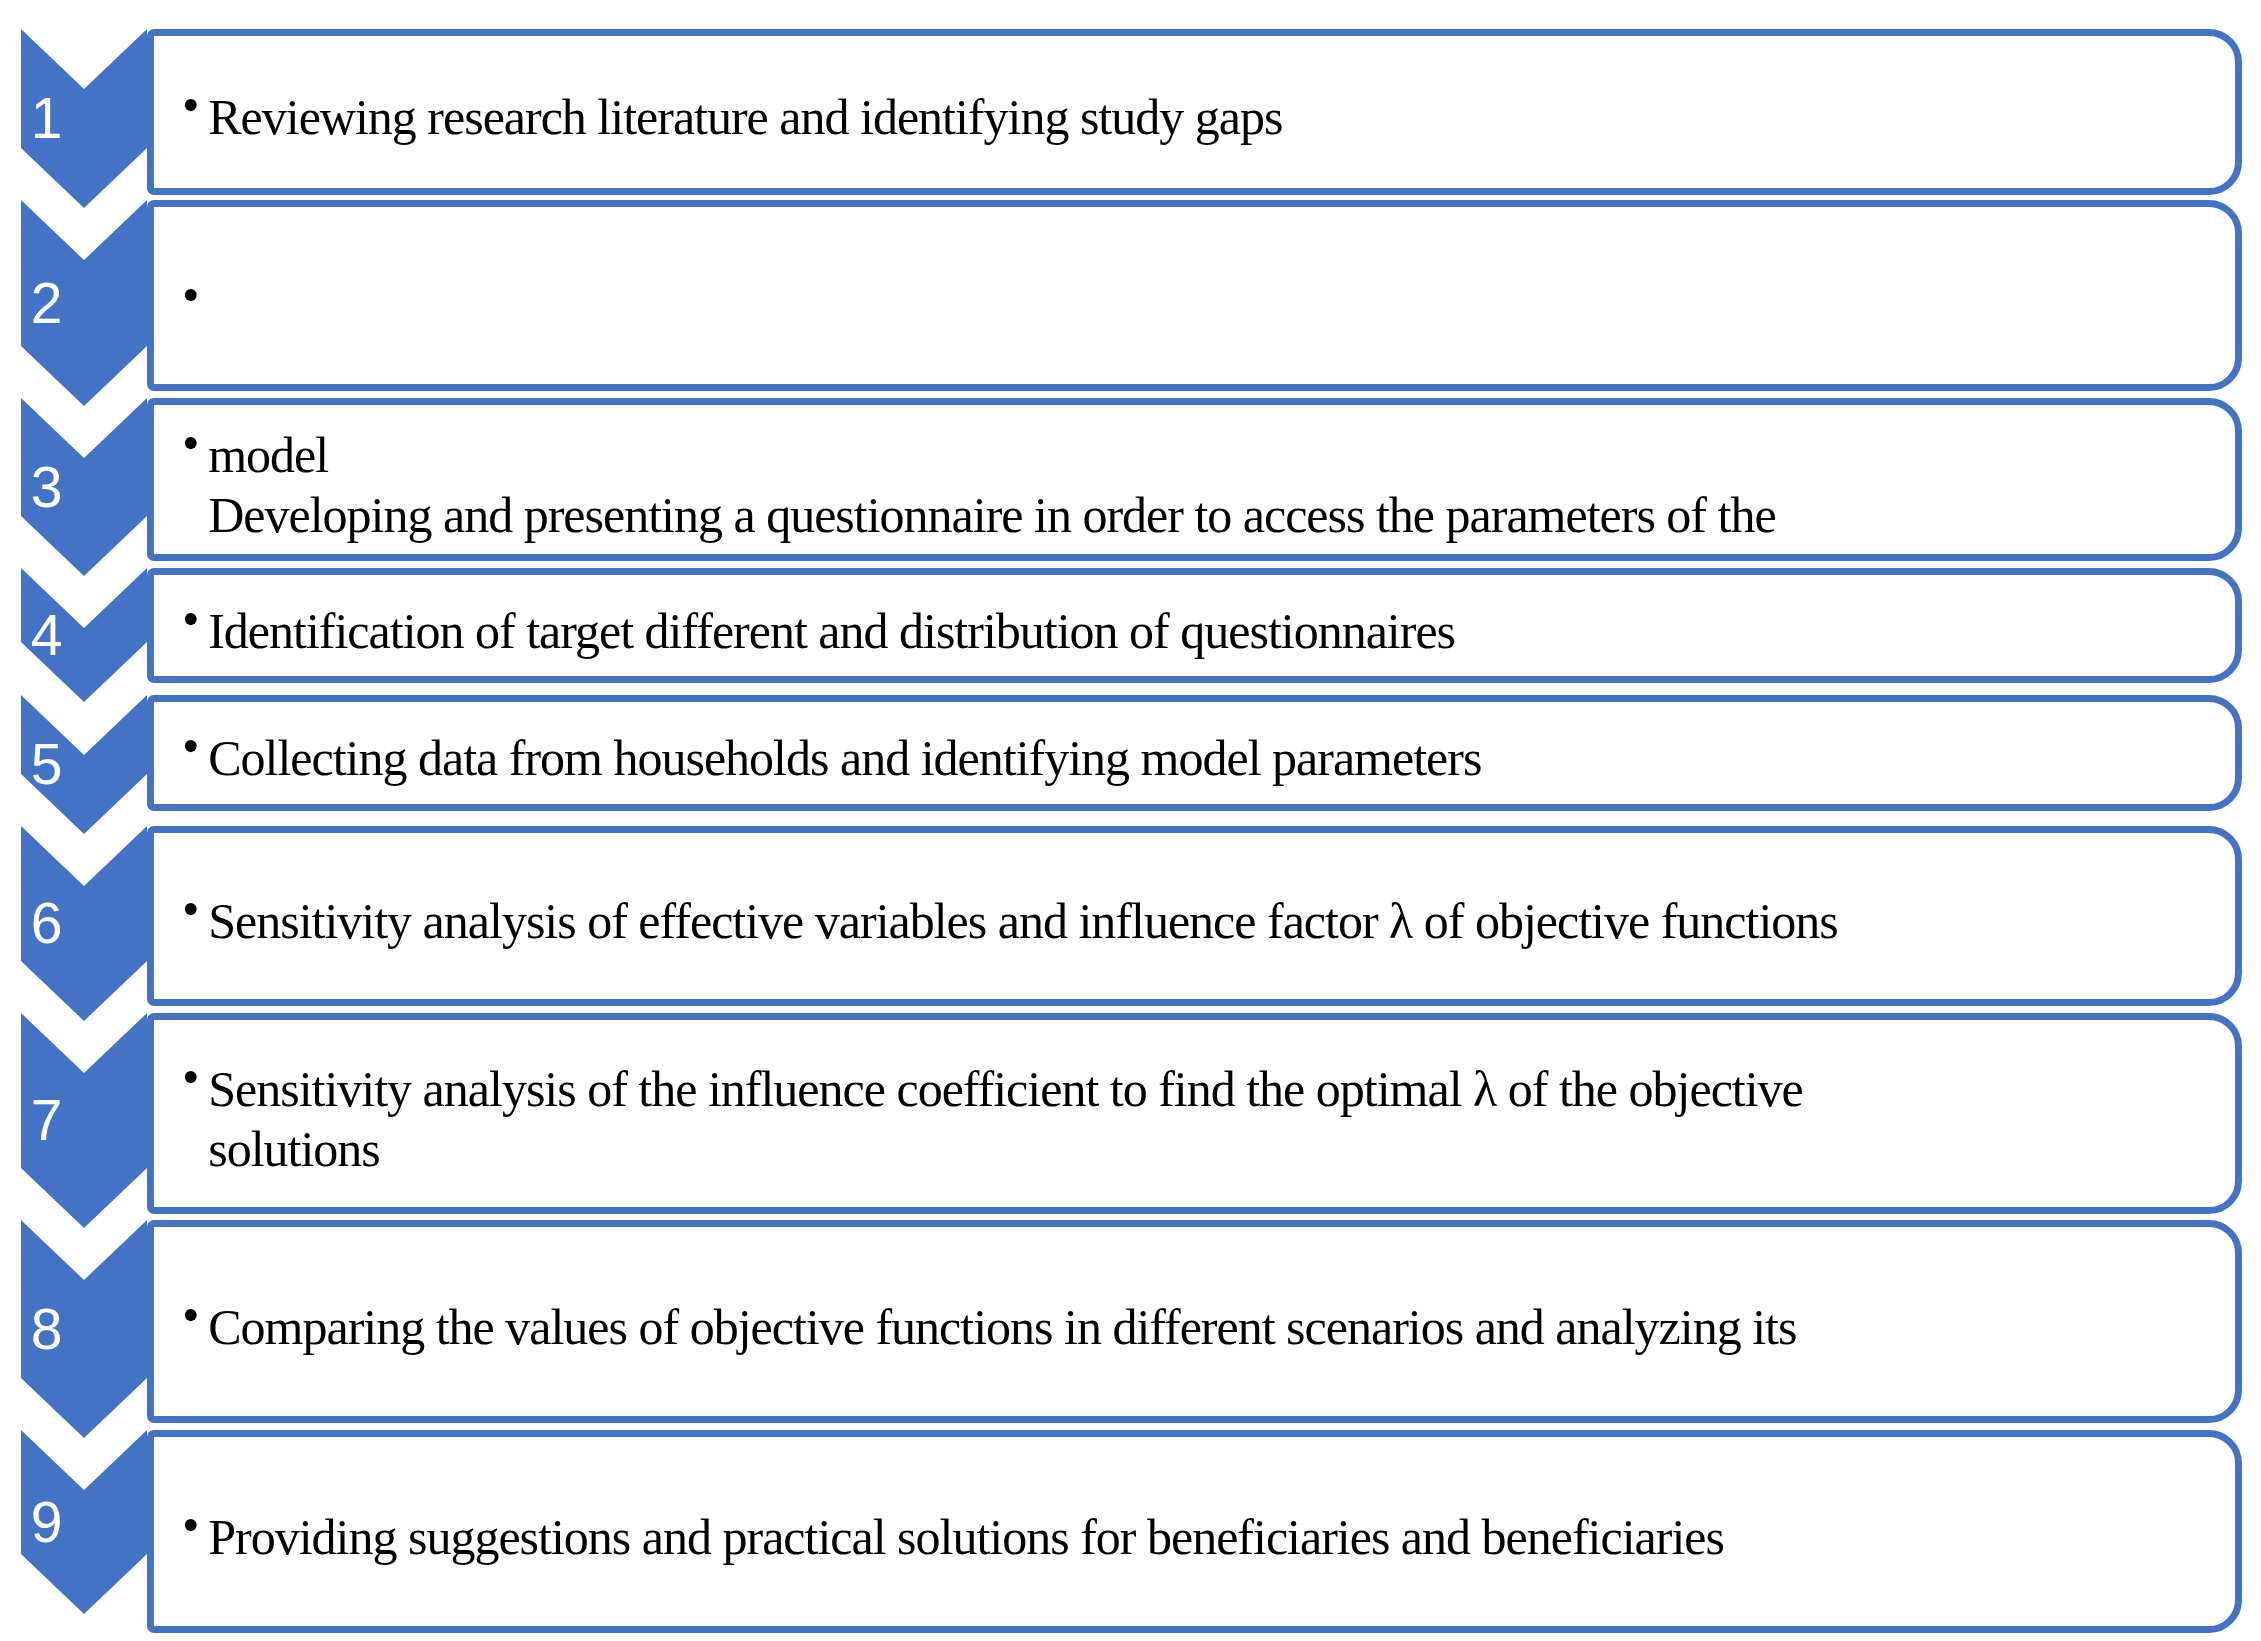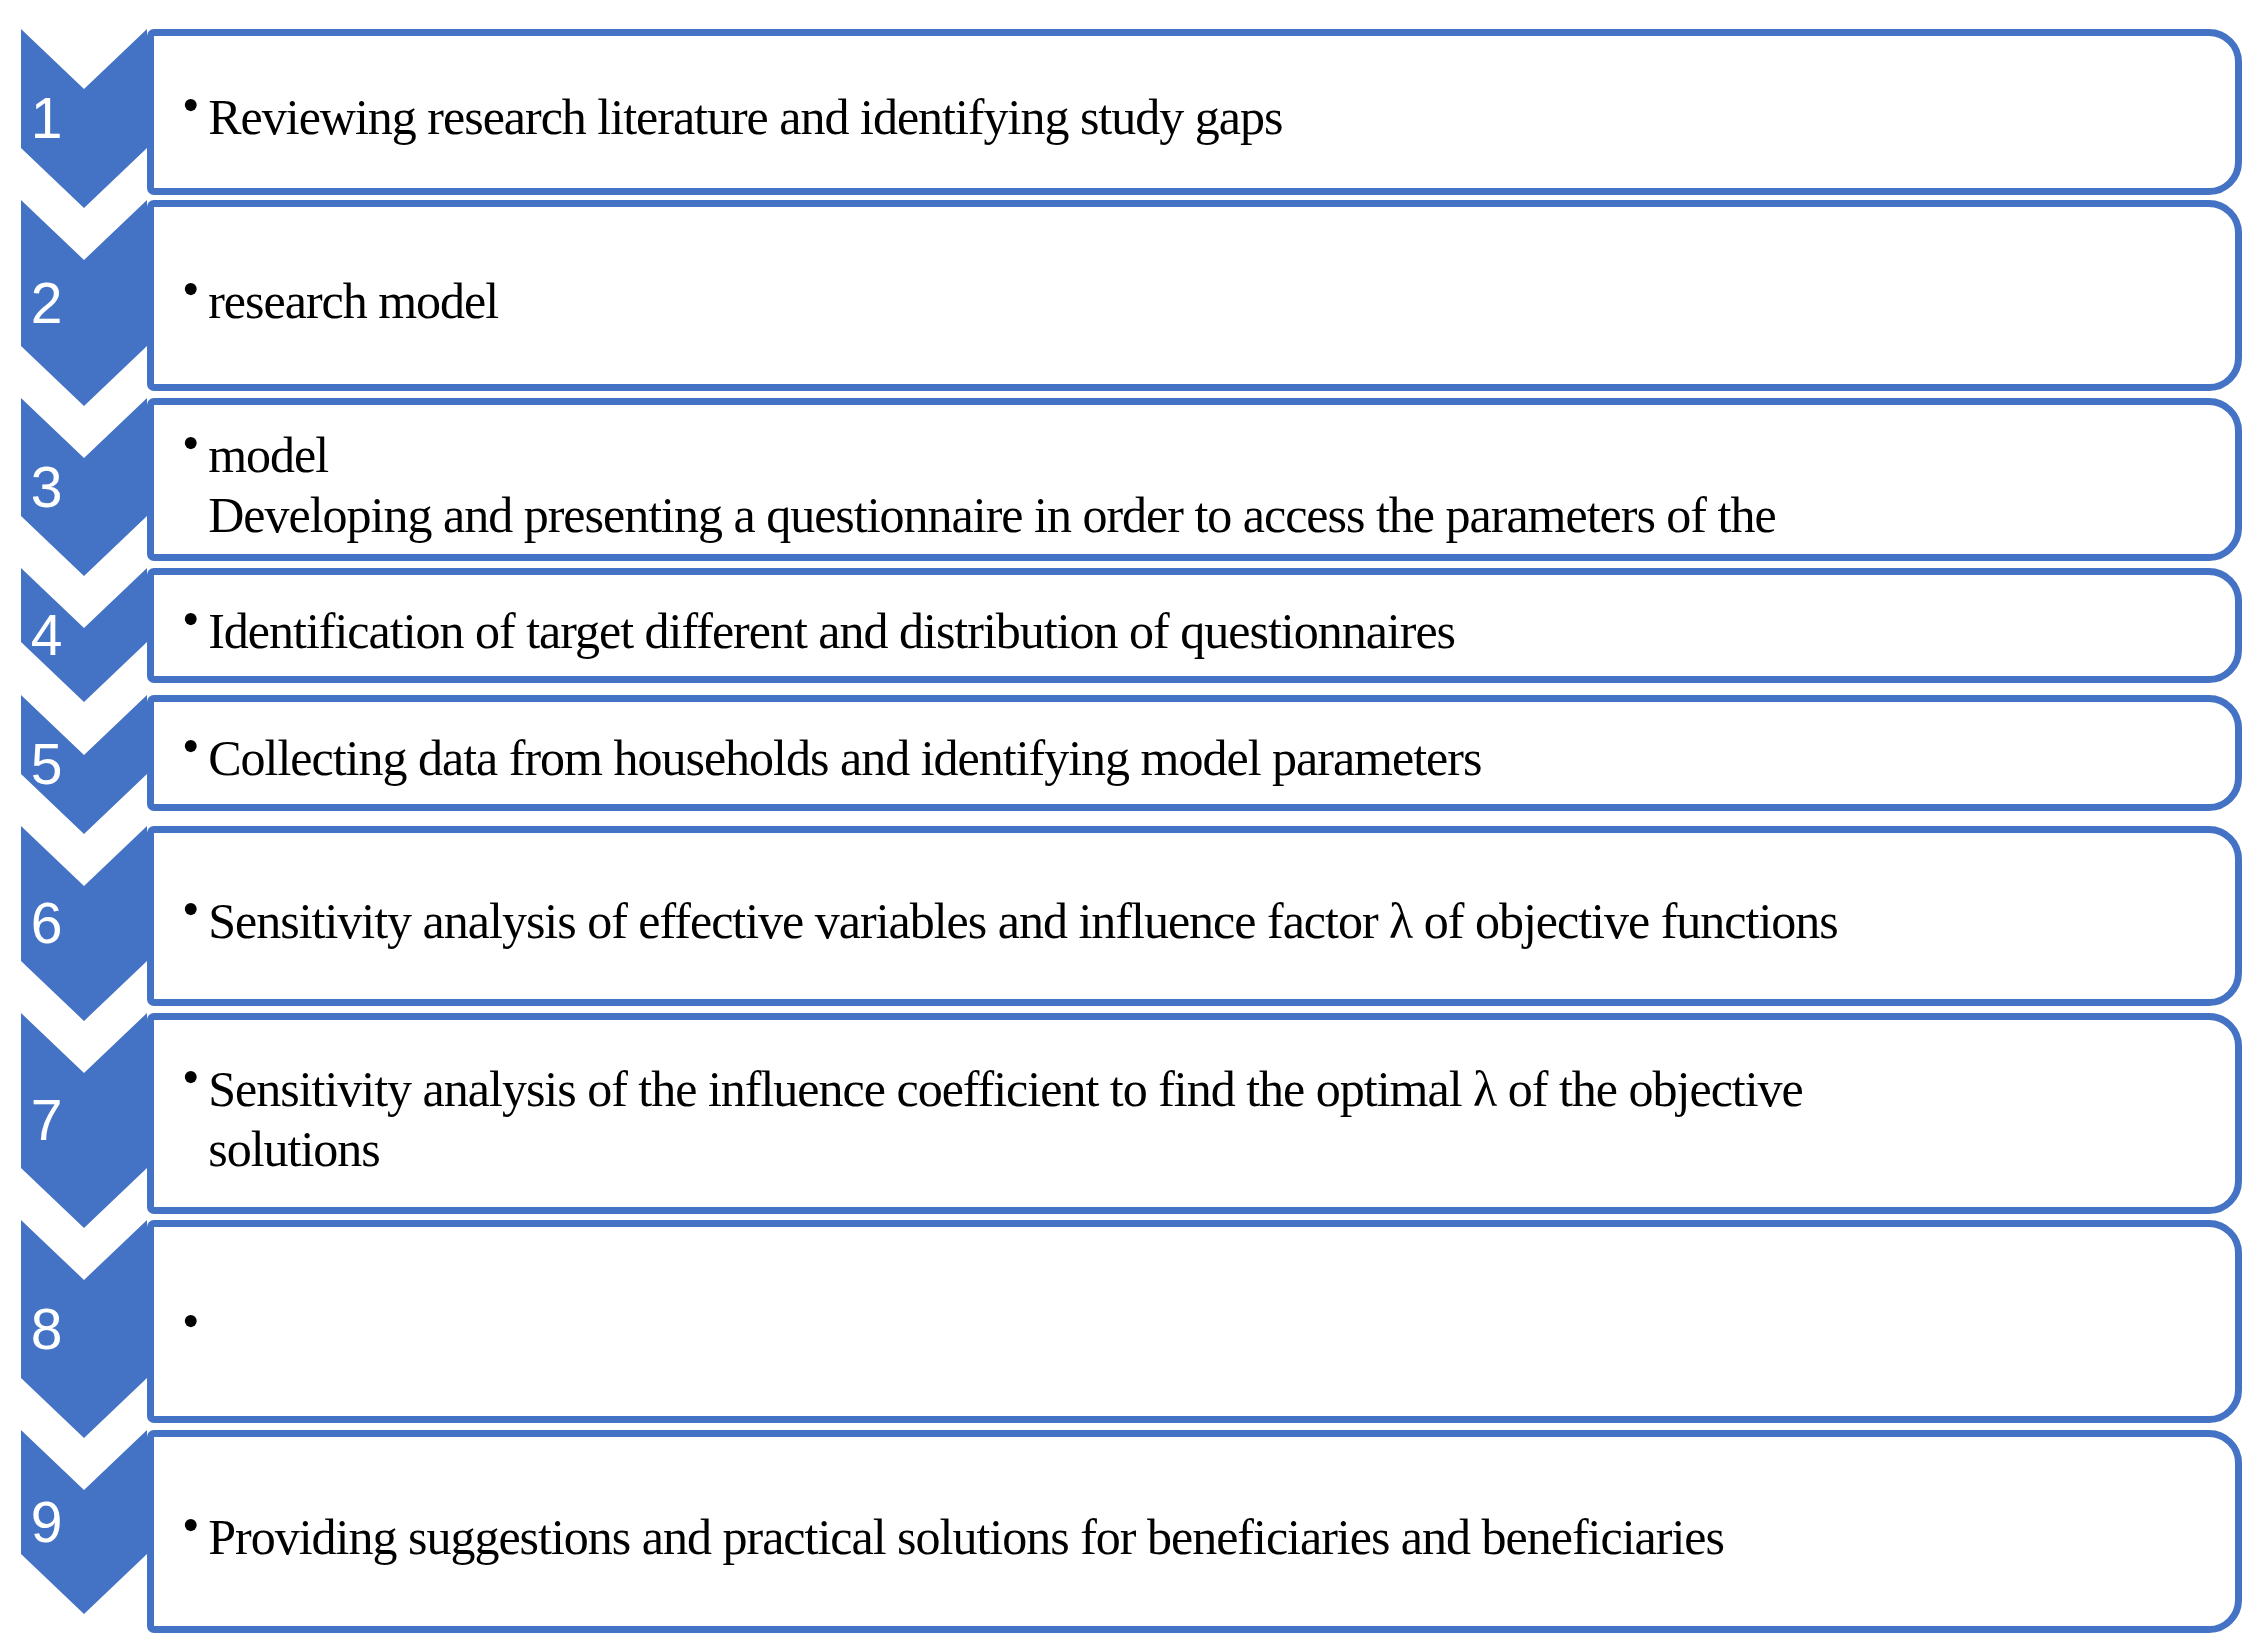--- a/index.html
+++ b/index.html
@@ -83,21 +83,20 @@
         </div>
       </div>
     </div>
     <div class="chevron" style="top: 200px; height: 206px;">
       <div class="num">2</div>
     </div>
     <div class="stepbox" style="top: 200px; height: 191px;">
       <div class="content">
         <span class="bullet">•</span>
         <div class="lines">
-          <div class="line">research model</div>
         </div>
       </div>
     </div>
     <div class="chevron" style="top: 398px; height: 178px;">
       <div class="num">3</div>
     </div>
     <div class="stepbox" style="top: 398px; height: 163px;">
       <div class="content">
         <span class="bullet">•</span>
         <div class="lines">
@@ -151,20 +150,21 @@
         </div>
       </div>
     </div>
     <div class="chevron" style="top: 1220px; height: 218px;">
       <div class="num">8</div>
     </div>
     <div class="stepbox" style="top: 1220px; height: 203px;">
       <div class="content">
         <span class="bullet">•</span>
         <div class="lines">
+          <div class="line">Comparing the values of objective functions in different scenarios and analyzing its</div>
         </div>
       </div>
     </div>
     <div class="chevron" style="top: 1430px; height: 184px;">
       <div class="num">9</div>
     </div>
     <div class="stepbox" style="top: 1430px; height: 203px;">
       <div class="content">
         <span class="bullet">•</span>
         <div class="lines">

